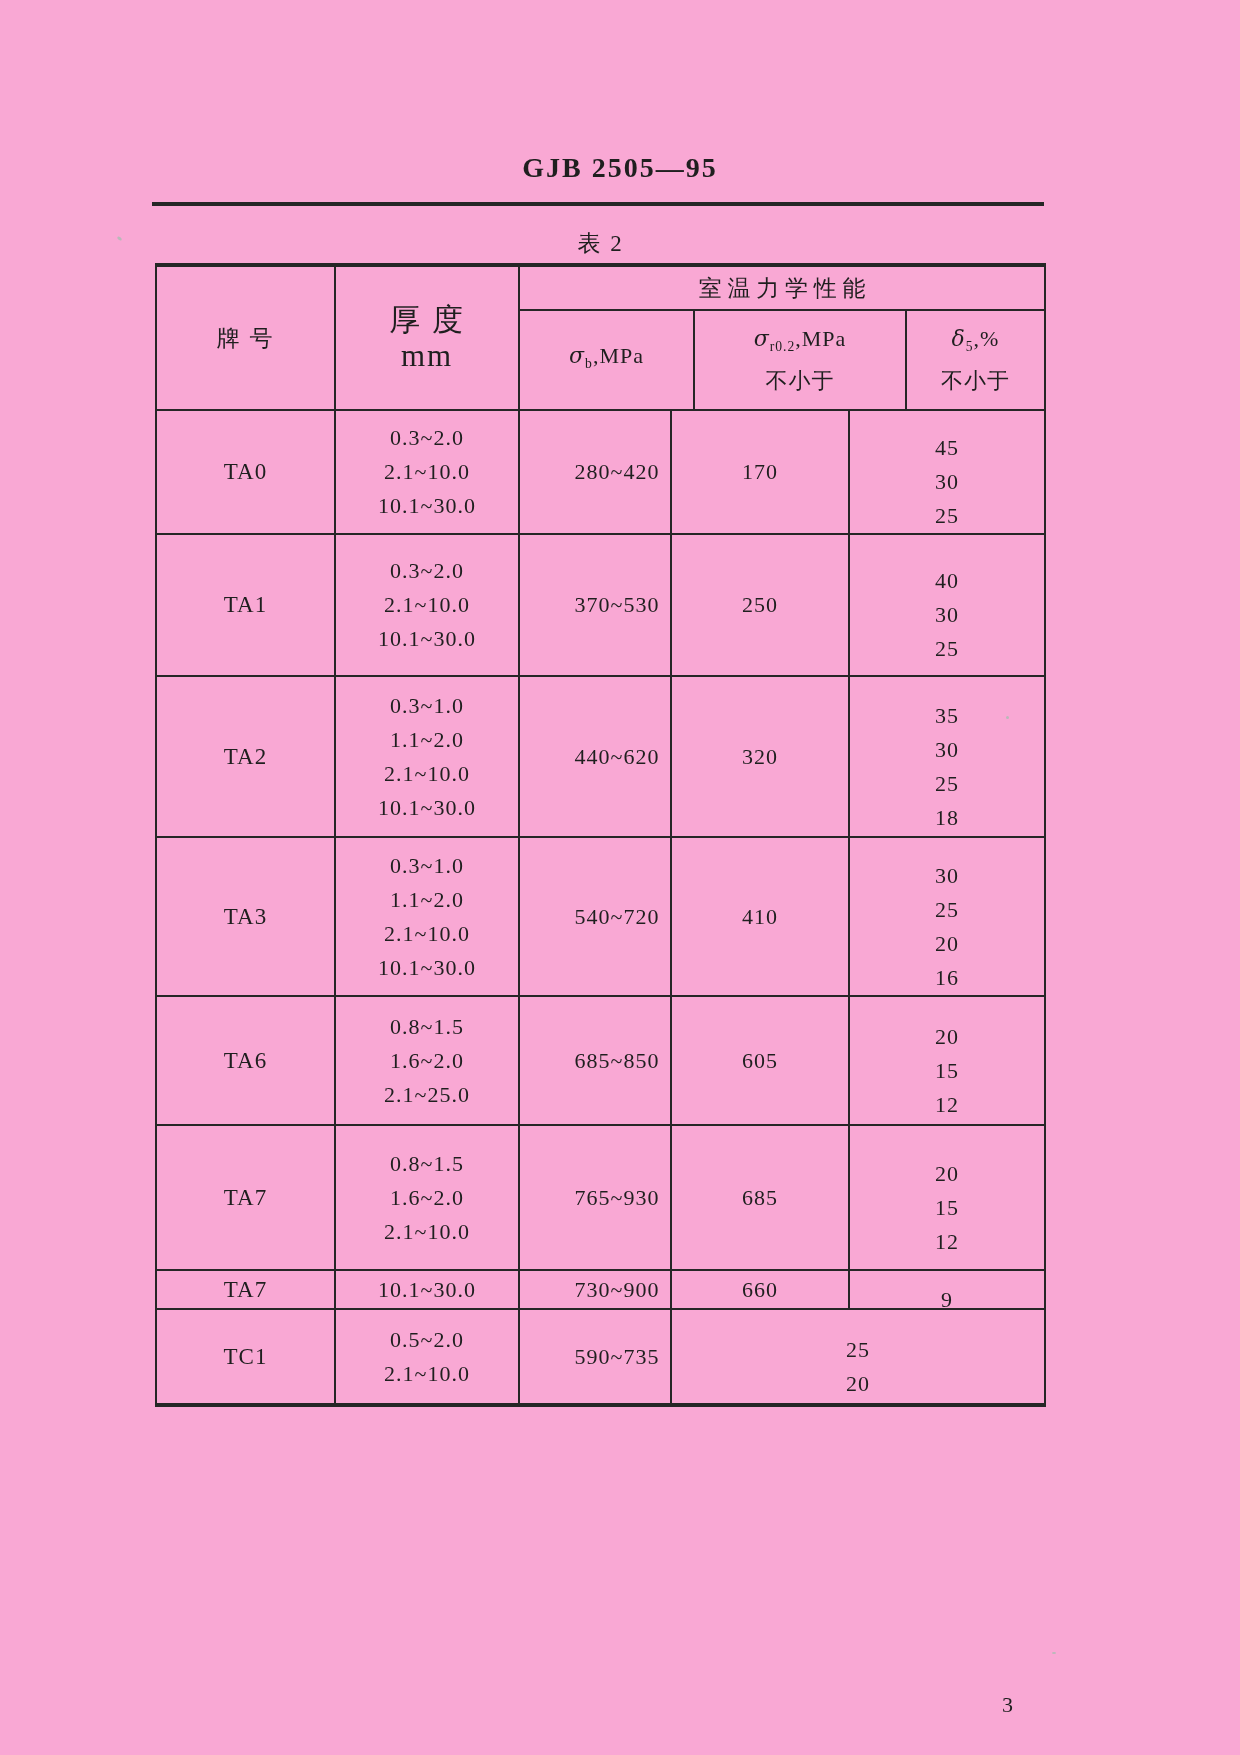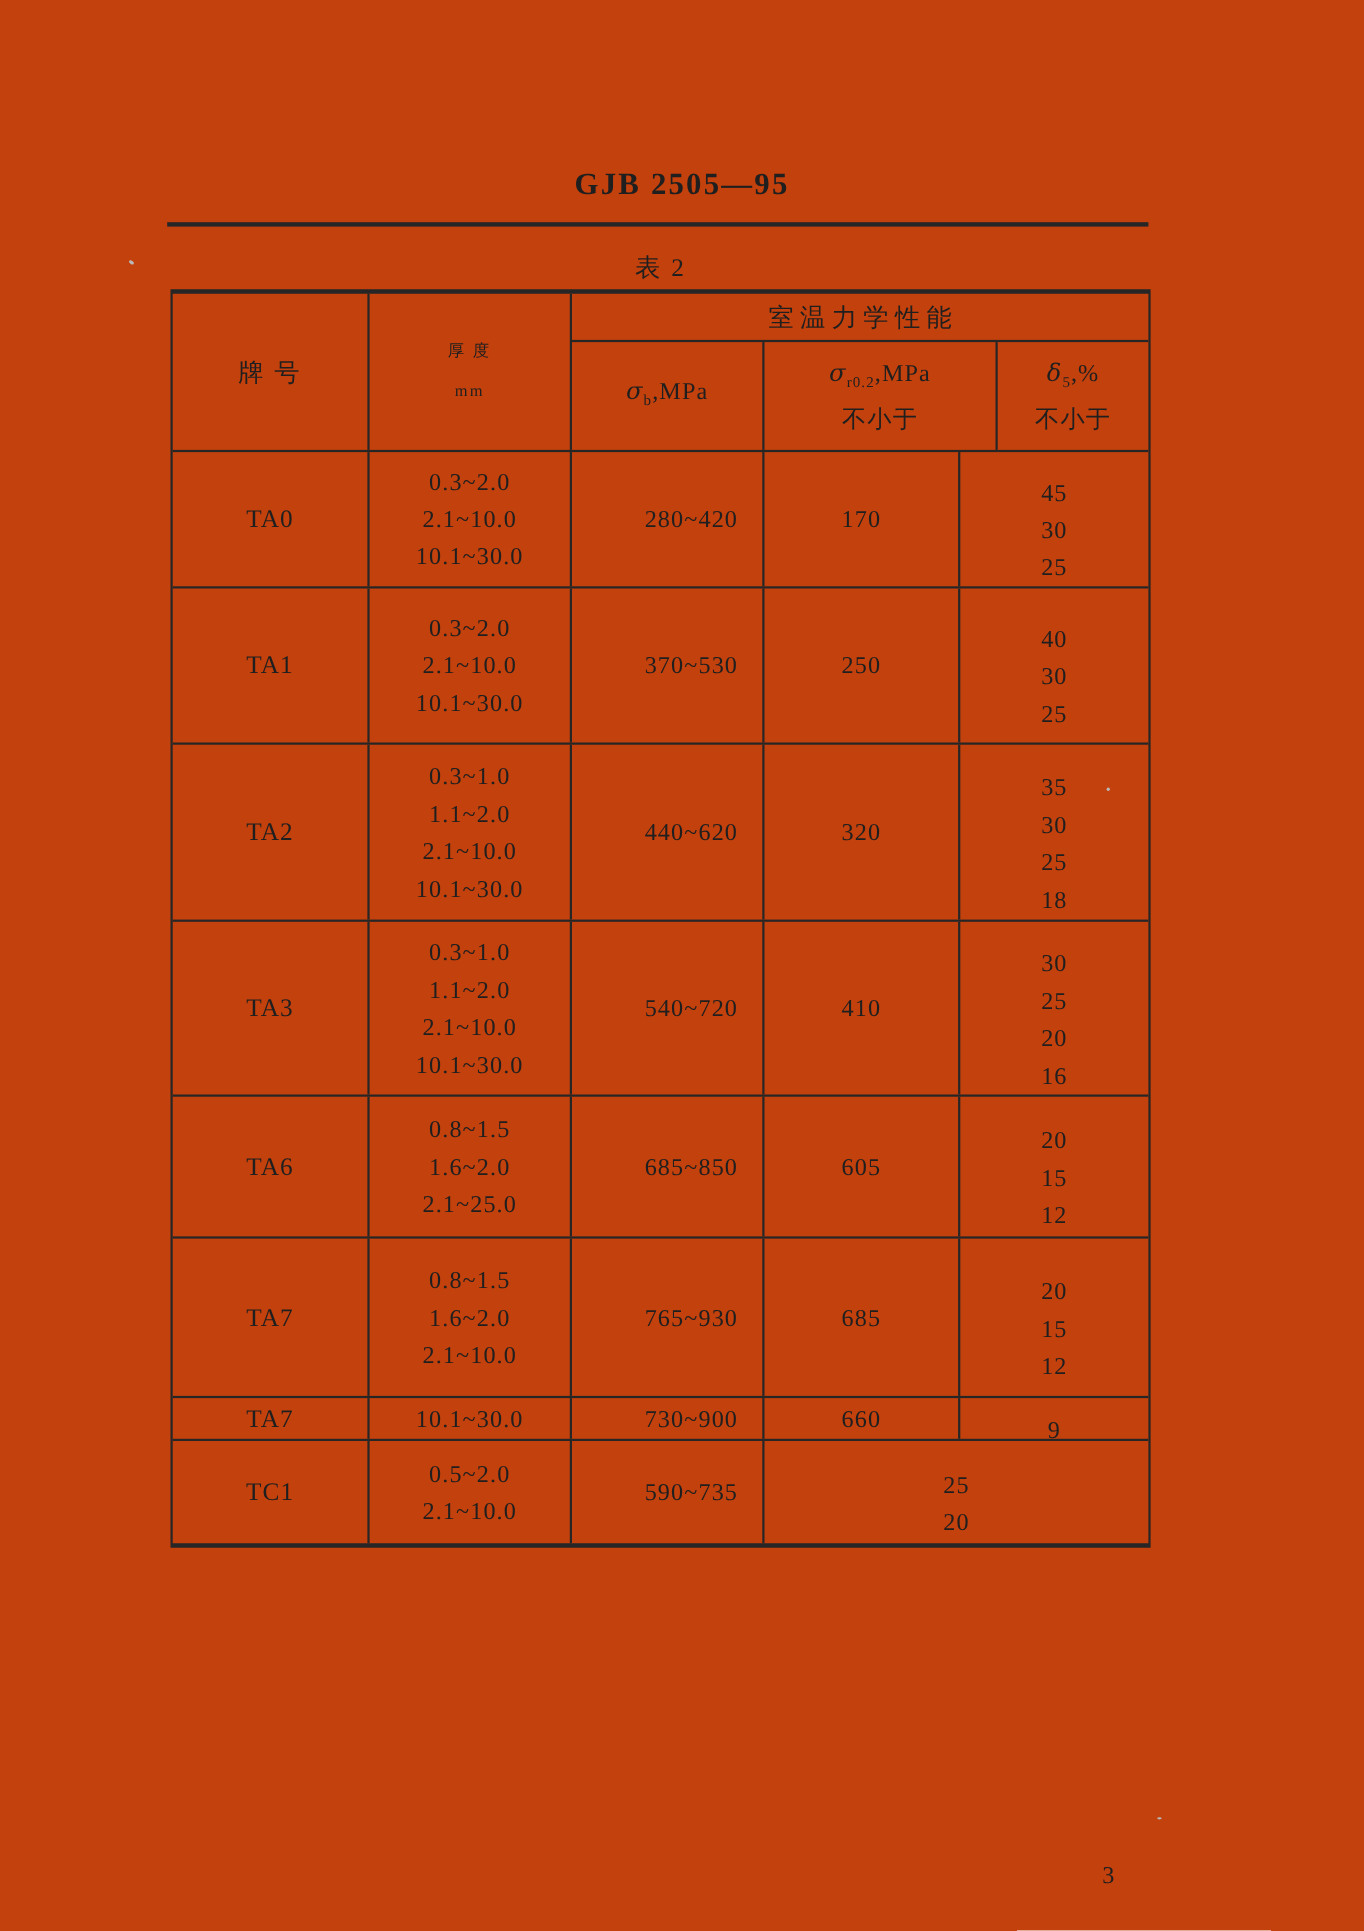--- a/index.html
+++ b/index.html
@@ -9,21 +9,21 @@
   *{ box-sizing:border-box; margin:0; padding:0; }
   html,body{ background:#ffffff; }
   body{
     font-family:"Liberation Serif","DejaVu Serif",serif;
     color:var(--ink);
   }
   .page{
     position:relative;
     width:1240px;
     height:1755px;
-    background:#c2410c;
+    background:#f9a8d4;
     overflow:hidden;
   }
   
   .doc-code{
     position:absolute;
     top:152px; left:0; width:1240px;
     text-align:center;
     font-size:28px;
     font-weight:700;
     letter-spacing:2px;
@@ -48,41 +48,41 @@
     width:891px;
     border:2px solid var(--line);
     border-top-width:4px;
     border-bottom-width:4px;
     background:transparent;
   }
   .cell{ display:flex; align-items:center; justify-content:center; }
   .v-sep{ border-right:2px solid var(--line); }
   .thead{ display:flex; height:142px; }
   .th-grade{ width:179px; font-size:23px; letter-spacing:2px; }
-  .th-thick{ width:184px; flex-direction:column; font-size:15px; }
+  .th-thick{ width:184px; flex-direction:column; font-size:31px; }
   .th-thick .t-line{ line-height:36px; letter-spacing:2px; }
   .perf{ flex:1; display:flex; flex-direction:column; }
   .perf-title{
     height:44px;
     border-bottom:2px solid var(--line);
     font-size:23px;
   }
   .perf-sub{ flex:1; display:flex; }
   .ps-cell{ flex-direction:column; font-size:22px; }
   .ps-sb{ width:175px; }
   .ps-sr{ width:212px; }
   .ps-d5{ flex:1; }
   .ps-line{ line-height:34px; letter-spacing:1px; }
   sub{ font-size:0.62em; }
   .greek{ font-style:italic; font-family:"DejaVu Serif",serif; }
   
   .trow{ display:flex; border-top:2px solid var(--line); }
   .c-grade{ width:179px; font-size:23px; letter-spacing:1px; }
   .c-thick{ width:184px; flex-direction:column; font-size:22px; }
-  .c-sb{ width:175px; font-size:22px;padding-left:44px; }
+  .c-sb{ width:152px; font-size:22px;padding-left:44px; }
   .c-sr{ width:178px; font-size:22px; }
   .c-d5{ flex:1; flex-direction:column; font-size:22px;margin-top:20px; }
   .num-line{ line-height:34px; letter-spacing:1px; white-space:nowrap; }
   .val{ letter-spacing:1px; }
   
   .page-number{
     position:absolute;
     top:1692px; left:1002px;
     font-size:22px;
   }

